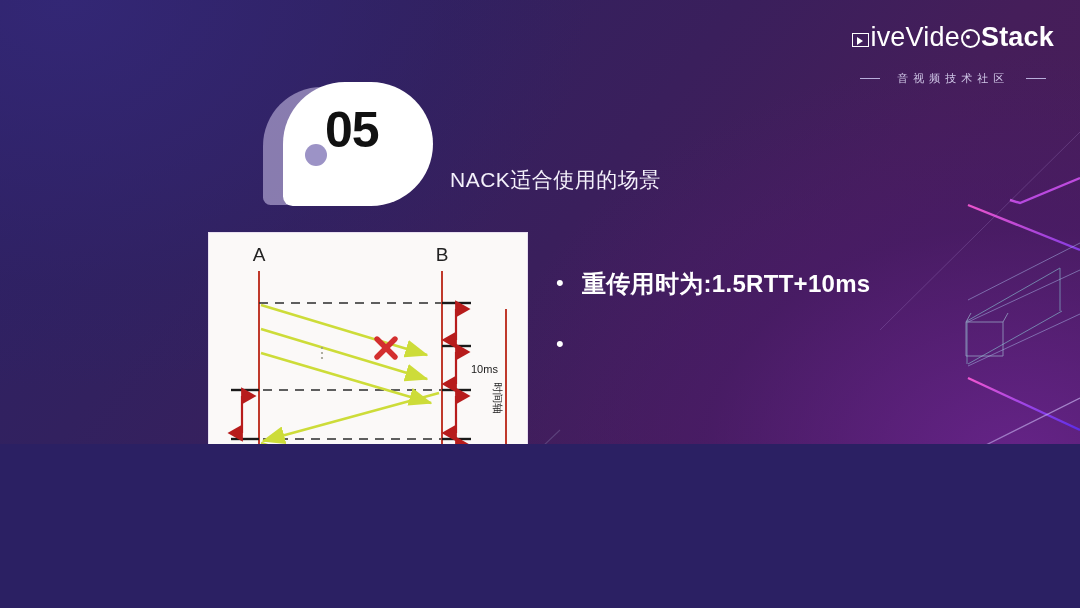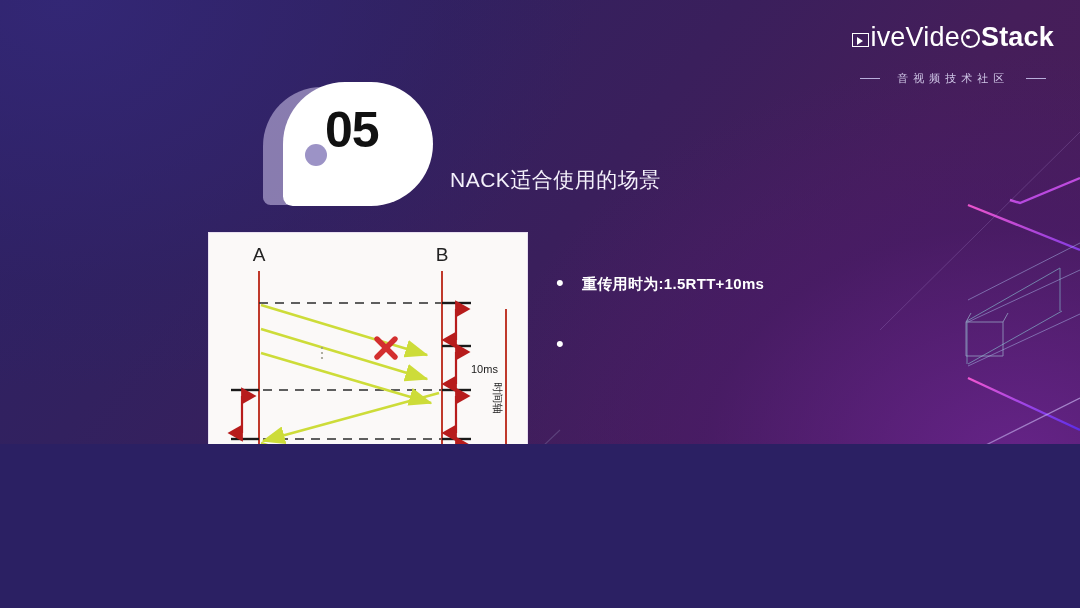--- a/index.html
+++ b/index.html
@@ -62,21 +62,21 @@
   #slide-title{
     position:absolute;left:450px;top:131px;font-size:21px;color:#f4f1fb;letter-spacing:.5px;white-space:nowrap;margin-top:35px;
   }
   
   #bullets{position:absolute;left:556px;top:268px;width:400px;}
   .bullet{display:flex;align-items:flex-start;margin-bottom:30px;}
   .bullet .dot{
     color:#ffffff;font-size:22px;line-height:30px;width:26px;flex:0 0 26px;text-align:left;
   }
   .bullet .btxt{
-    color:#ffffff;font-size:15px;font-weight:bold;line-height:31px;letter-spacing:.3px;
+    color:#ffffff;font-size:24px;font-weight:bold;line-height:31px;letter-spacing:.3px;
   }
   
   #diagram-panel{
     position:absolute;left:208px;top:232px;width:320px;height:334px;
     background:#fbf9f8;border:1px solid #e8dff0;box-sizing:border-box;
   }
   #diagram-svg{display:block;width:320px;height:334px;}
   
   #watermark{
     position:absolute;right:14px;bottom:16px;color:#b9a8cf;opacity:.86;font-size:16px;letter-spacing:1px;

